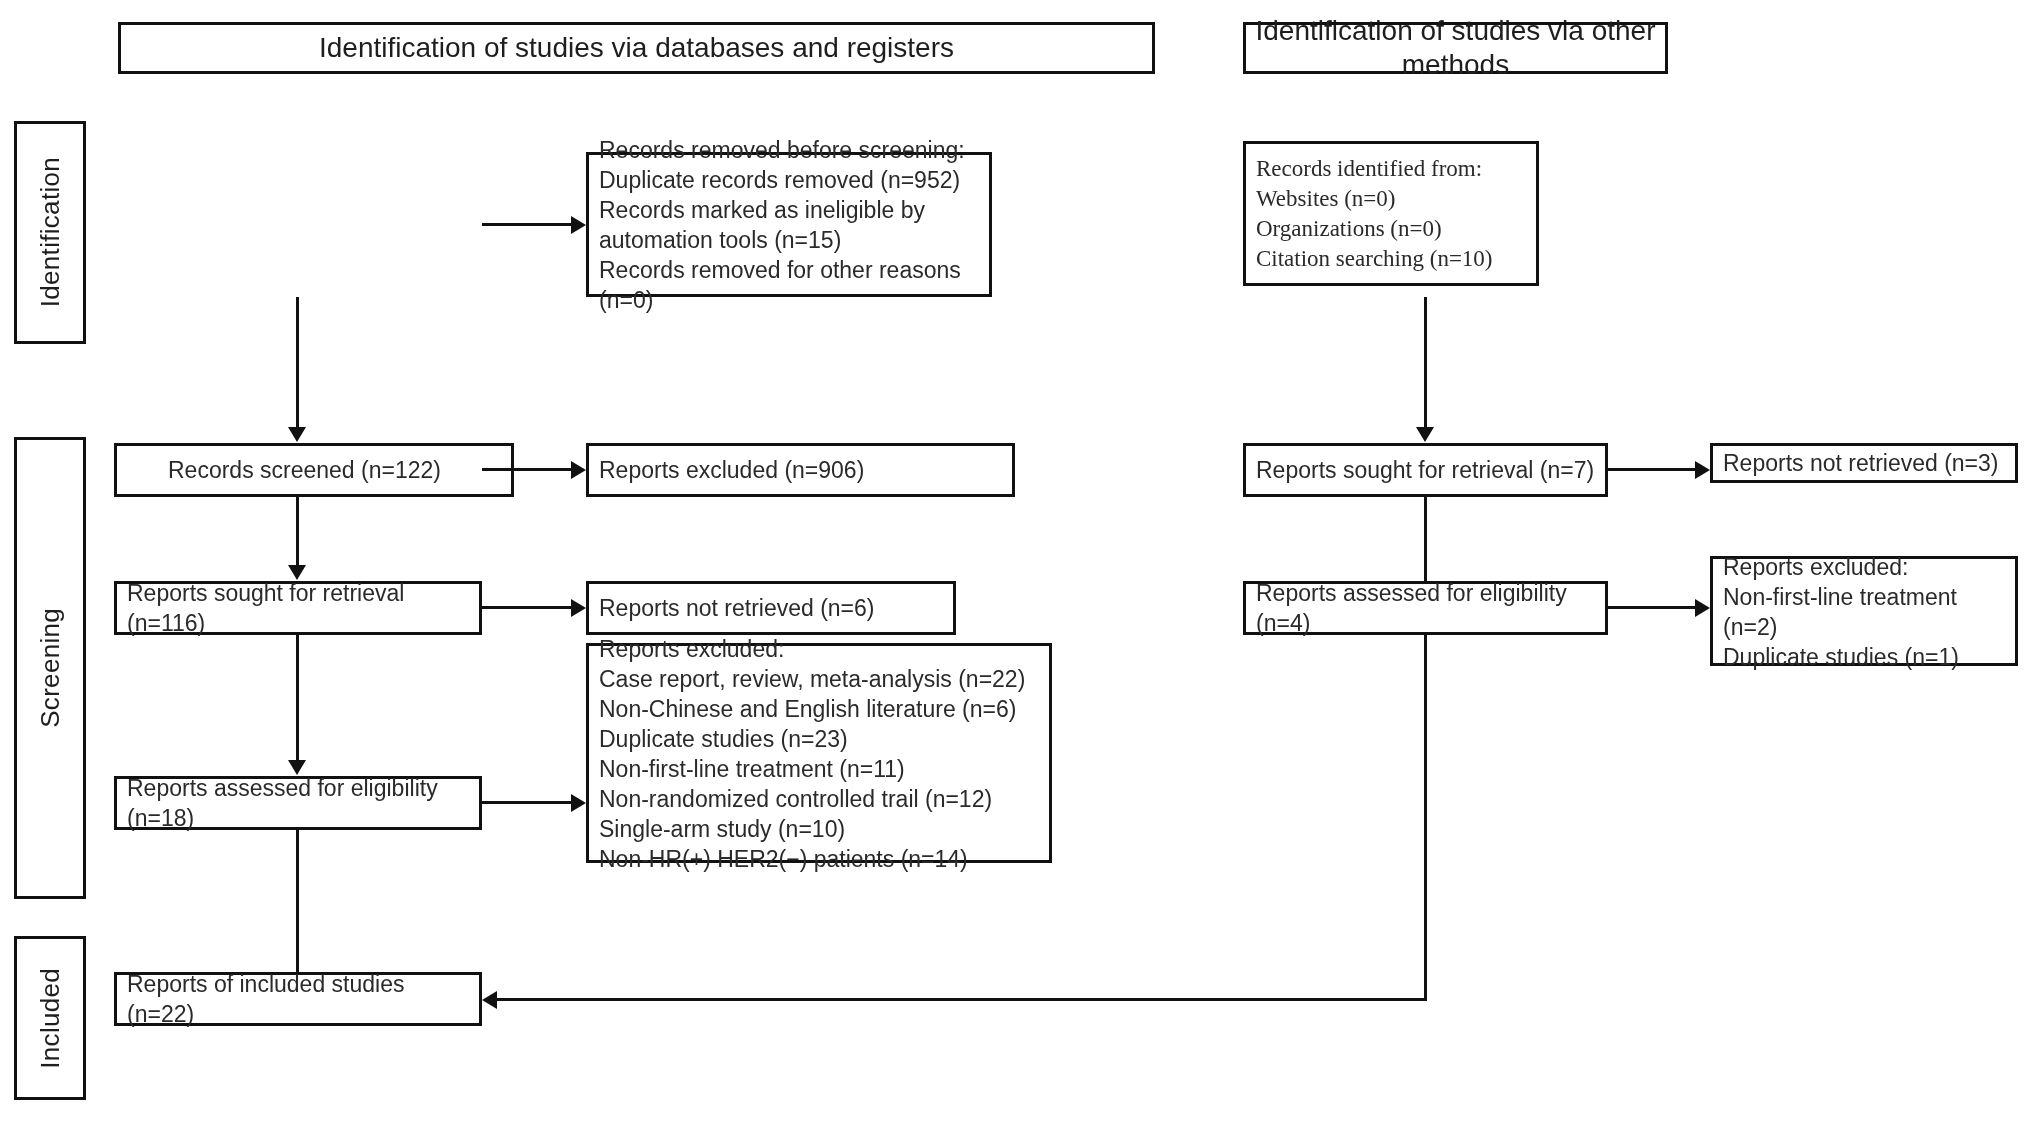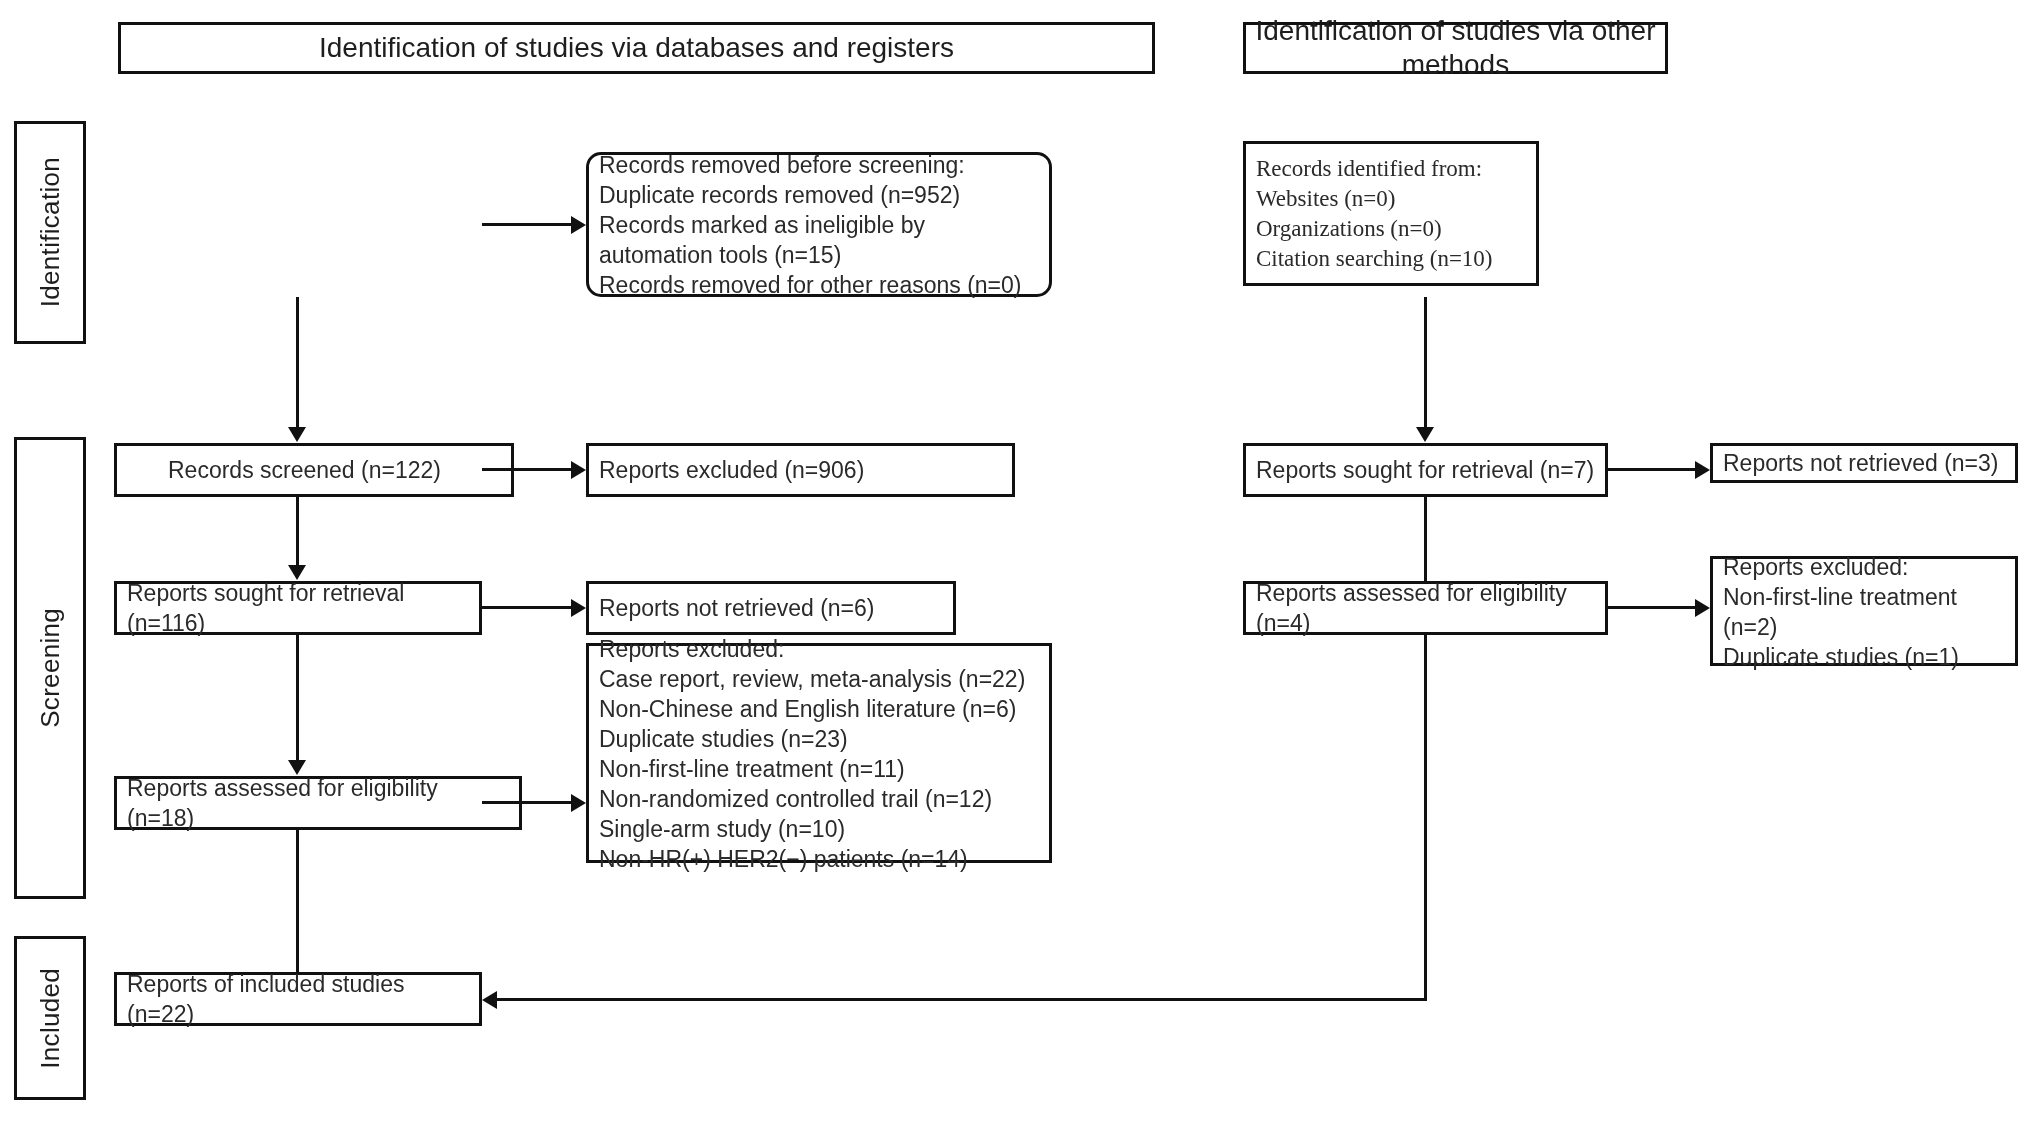--- a/index.html
+++ b/index.html
@@ -133,21 +133,21 @@
 
   <div class="stage-box" style="left:14px; top:437px; width:72px; height:462px;">
     <span class="txt">Screening</span>
   </div>
 
   <div class="stage-box" style="left:14px; top:936px; width:72px; height:164px;">
     <span class="txt">Included</span>
   </div>
 
 
-  <div class="box" style="left:586px; top:152px; width:466px; height:145px;border-radius:15px;">
+  <div class="box" style="left:586px; top:152px; width:406px; height:145px;">
     <span class="txt">Records removed before screening:
 Duplicate records removed (n=952)
 Records marked as ineligible by
    automation tools (n=15)
 Records removed for other reasons (n=0)</span>
   </div>
 
   <div class="hline" style="left:482px; top:223px; width:30px; height:3px;"></div>
   <div class="vline" style="left:482px; top:223px; height:3px;"></div>
   <div class="hline" style="left:482px; top:223px; width:89px; height:3px;"></div>
@@ -177,21 +177,21 @@
   <div class="box" style="left:586px; top:581px; width:370px; height:54px;">
     <span class="txt">Reports not retrieved (n=6)</span>
   </div>
 
   <div class="hline" style="left:482px; top:606px; width:89px; height:3px;"></div>
   <div class="arrow-right" style="left:571px; top:599px;"></div>
 
   <div class="vline" style="left:296px; top:635px; height:125px;"></div>
   <div class="arrow-down" style="left:288px; top:760px;"></div>
 
-  <div class="box" style="left:114px; top:776px; width:408px; height:54px;">
+  <div class="box" style="left:114px; top:776px; width:368px; height:54px;">
     <span class="txt">Reports assessed for eligibility (n=18)</span>
   </div>
 
   <div class="box pad-top" style="left:586px; top:643px; width:466px; height:220px;">
     <span class="txt">Reports excluded:
    Case report, review, meta-analysis (n=22)
    Non-Chinese and English literature (n=6)
    Duplicate studies (n=23)
    Non-first-line treatment (n=11)
    Non-randomized controlled trail (n=12)

